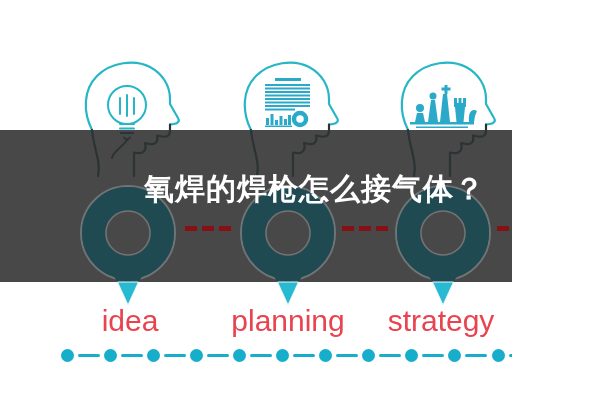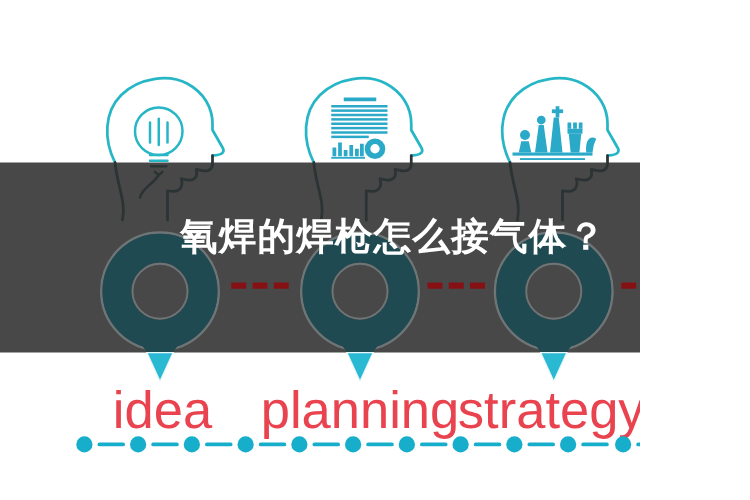--- a/index.html
+++ b/index.html
@@ -40,21 +40,21 @@
   .pin-halo-in{fill:none;stroke:var(--ring-halo);stroke-width:1.5;}
   .pin-ring{fill:none;stroke:var(--ring-dark);stroke-width:23;}
   .pin-tail-dark{fill:var(--ring-dark);}
   .pin-tail-bright{fill:var(--tip-bright);stroke:#e8f7fa;stroke-width:1;}
 
   
   .dash-group{position:absolute;top:226px;display:flex;gap:5px;z-index:4;}
   .dash{width:12px;height:5px;background:var(--dash-red);}
 
   
-  .stage-label{position:absolute;top:304px;font-size:42px;font-weight:300;
+  .stage-label{position:absolute;top:304px;font-size:30px;font-weight:300;
                color:var(--label-red);white-space:nowrap;z-index:1;
                font-family:"Liberation Sans","DejaVu Sans",sans-serif;}
   .stage-label.centered{transform:translateX(-50%);}
 
   
   #timeline{position:absolute;left:0;top:348px;width:600px;height:16px;z-index:1;}
   .tl-dot{position:absolute;top:1px;width:13px;height:13px;border-radius:50%;background:var(--dot-teal);}
   .tl-seg{position:absolute;top:5.8px;height:3.5px;border-radius:2px;background:var(--dot-teal);}
 </style>
 </head>

